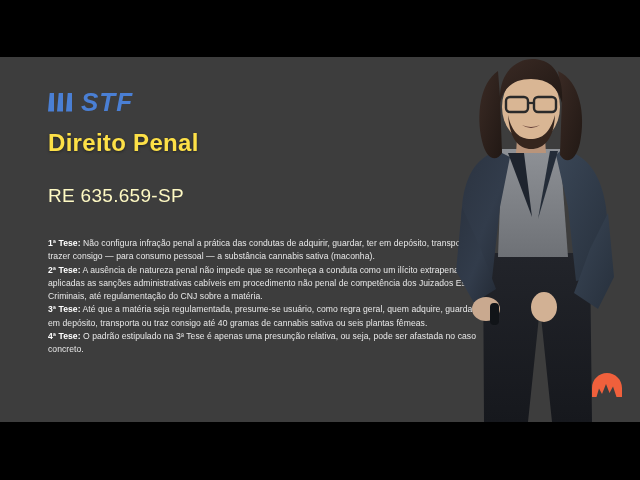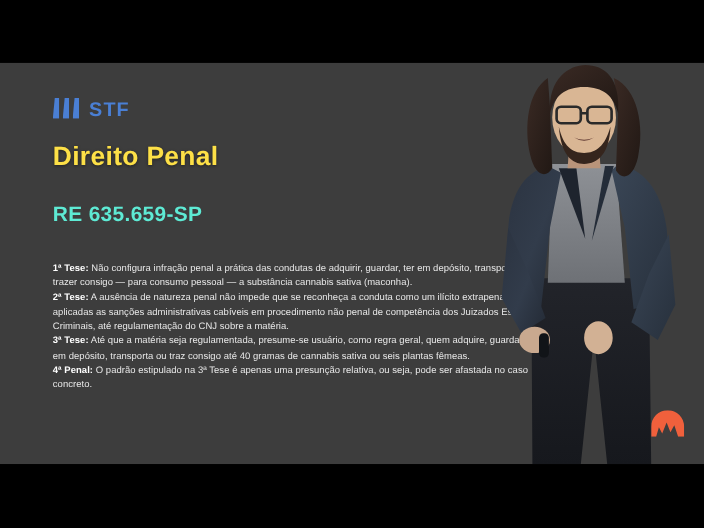--- a/index.html
+++ b/index.html
@@ -38,37 +38,38 @@
   .logo-marks { display:flex; gap:3px; align-items:flex-end; }
   .logo-bar {
     width:6px; height:19px;
     background:#4a7fd4;
     clip-path: polygon(30% 0, 100% 0, 100% 100%, 0 100%);
   }
   .logo-bar.b2 { height:19px; }
   .logo-bar.b3 { height:19px; }
   #logo-text {
     color:#4a7fd4;
-    font-size:18px; font-weight:bold;
+    font-size:26px; font-weight:bold;
     letter-spacing:1px;
     line-height:1;
+    font-style:italic;
   }
 
   
   #slide-title {
     position:absolute; left:48px; top:72px;
     color:#fde047;
     font-size:24px; font-weight:bold;
     letter-spacing:0.3px;
     text-shadow:0 1px 3px rgba(0,0,0,.45);
   }
   #case-number {
     position:absolute; left:48px; top:128px;
-    color:#5eead4;
-    font-size:19px; font-weight:700;
+    color:#fef9c3;
+    font-size:19px; font-weight:400;
     letter-spacing:0.3px;
   }
 
   
   #theses {
     position:absolute; left:48px; top:180px;
     width:446px;
     color:#e8e8e8;
     font-size:8.6px;
     line-height:13.3px;
@@ -116,21 +117,21 @@
       <p class="thesis">
         <b>1ª Tese:</b><span> Não configura infração penal a prática das condutas de adquirir, guardar, ter em depósito, transportar ou trazer consigo — para consumo pessoal — a substância cannabis sativa (maconha).</span>
       </p>
       <p class="thesis">
         <b>2ª Tese:</b><span> A ausência de natureza penal não impede que se reconheça a conduta como um ilícito extrapenal, aplicadas as sanções administrativas cabíveis em procedimento não penal de competência dos Juizados Especiais Criminais, até regulamentação do CNJ sobre a matéria.</span>
       </p>
       <p class="thesis">
         <b>3ª Tese:</b><span> Até que a matéria seja regulamentada, presume-se usuário, como regra geral, quem adquire, guarda, tem em depósito, transporta ou traz consigo até 40 gramas de cannabis sativa ou seis plantas fêmeas.</span>
       </p>
       <p class="thesis">
-        <b>4ª Penal:</b><span> O padrão estipulado na 3ª Tese é apenas uma presunção relativa, ou seja, pode ser afastada no caso concreto.</span>
+        <b>4ª Tese:</b><span> O padrão estipulado na 3ª Tese é apenas uma presunção relativa, ou seja, pode ser afastada no caso concreto.</span>
       </p>
     </div>
 
     <svg id="presenter" viewBox="0 0 200 365" xmlns="http://www.w3.org/2000/svg">
       <defs>
         <linearGradient id="jacket" x1="0" y1="0" x2="1" y2="1">
           <stop offset="0%" stop-color="#2b3340"></stop>
           <stop offset="55%" stop-color="#323c4b"></stop>
           <stop offset="100%" stop-color="#232a35"></stop>
         </linearGradient>

